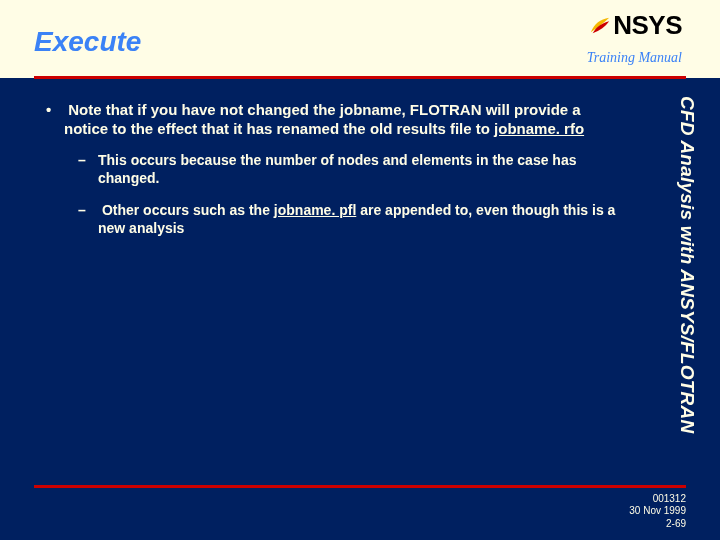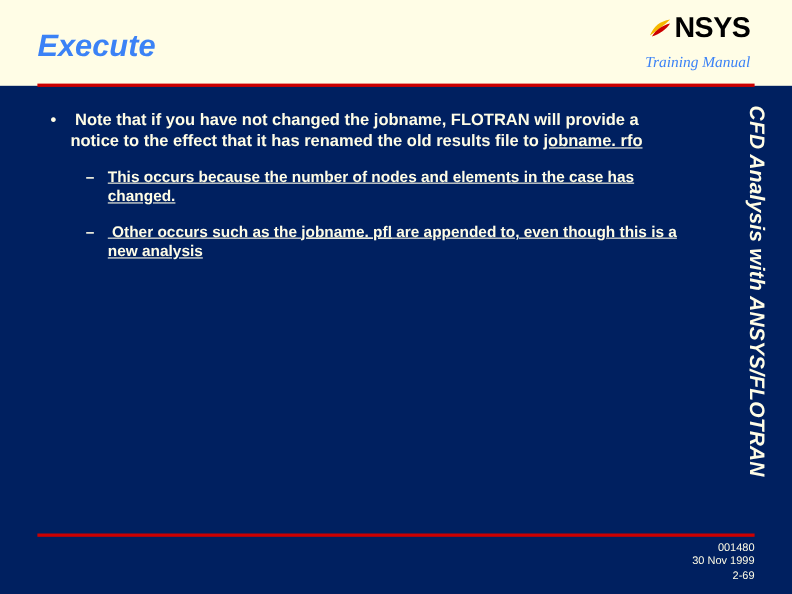--- a/index.html
+++ b/index.html
@@ -97,21 +97,20 @@
     width: 18px;
   }
   ul.sub {
     list-style: none;
     padding-left: 34px;
     margin-top: 14px;
     font-size: 14px;
   }
   ul.sub > li {
     margin-bottom: 14px;
-    text-decoration: underline;
   }
   ul.sub > li::before {
     content: "– ";
     margin-left: -20px;
     display: inline-block;
     width: 20px;
   }
   .u { text-decoration: underline; text-align: center; }
   .side-text {
     position: absolute;
@@ -191,18 +190,18 @@
     </ul>
   </div>
 
   <div class="side-text">
     <div class="side-text-inner">CFD Analysis with ANSYS/FLOTRAN</div>
   </div>
 
   <div class="bottom-rule"></div>
 
   <div class="footer">
-    <div>001480</div>
+    <div>001312</div>
     <div>30 Nov 1999</div>
     <div>2-69</div>
   </div>
 
 </div>
 
 </body></html>

